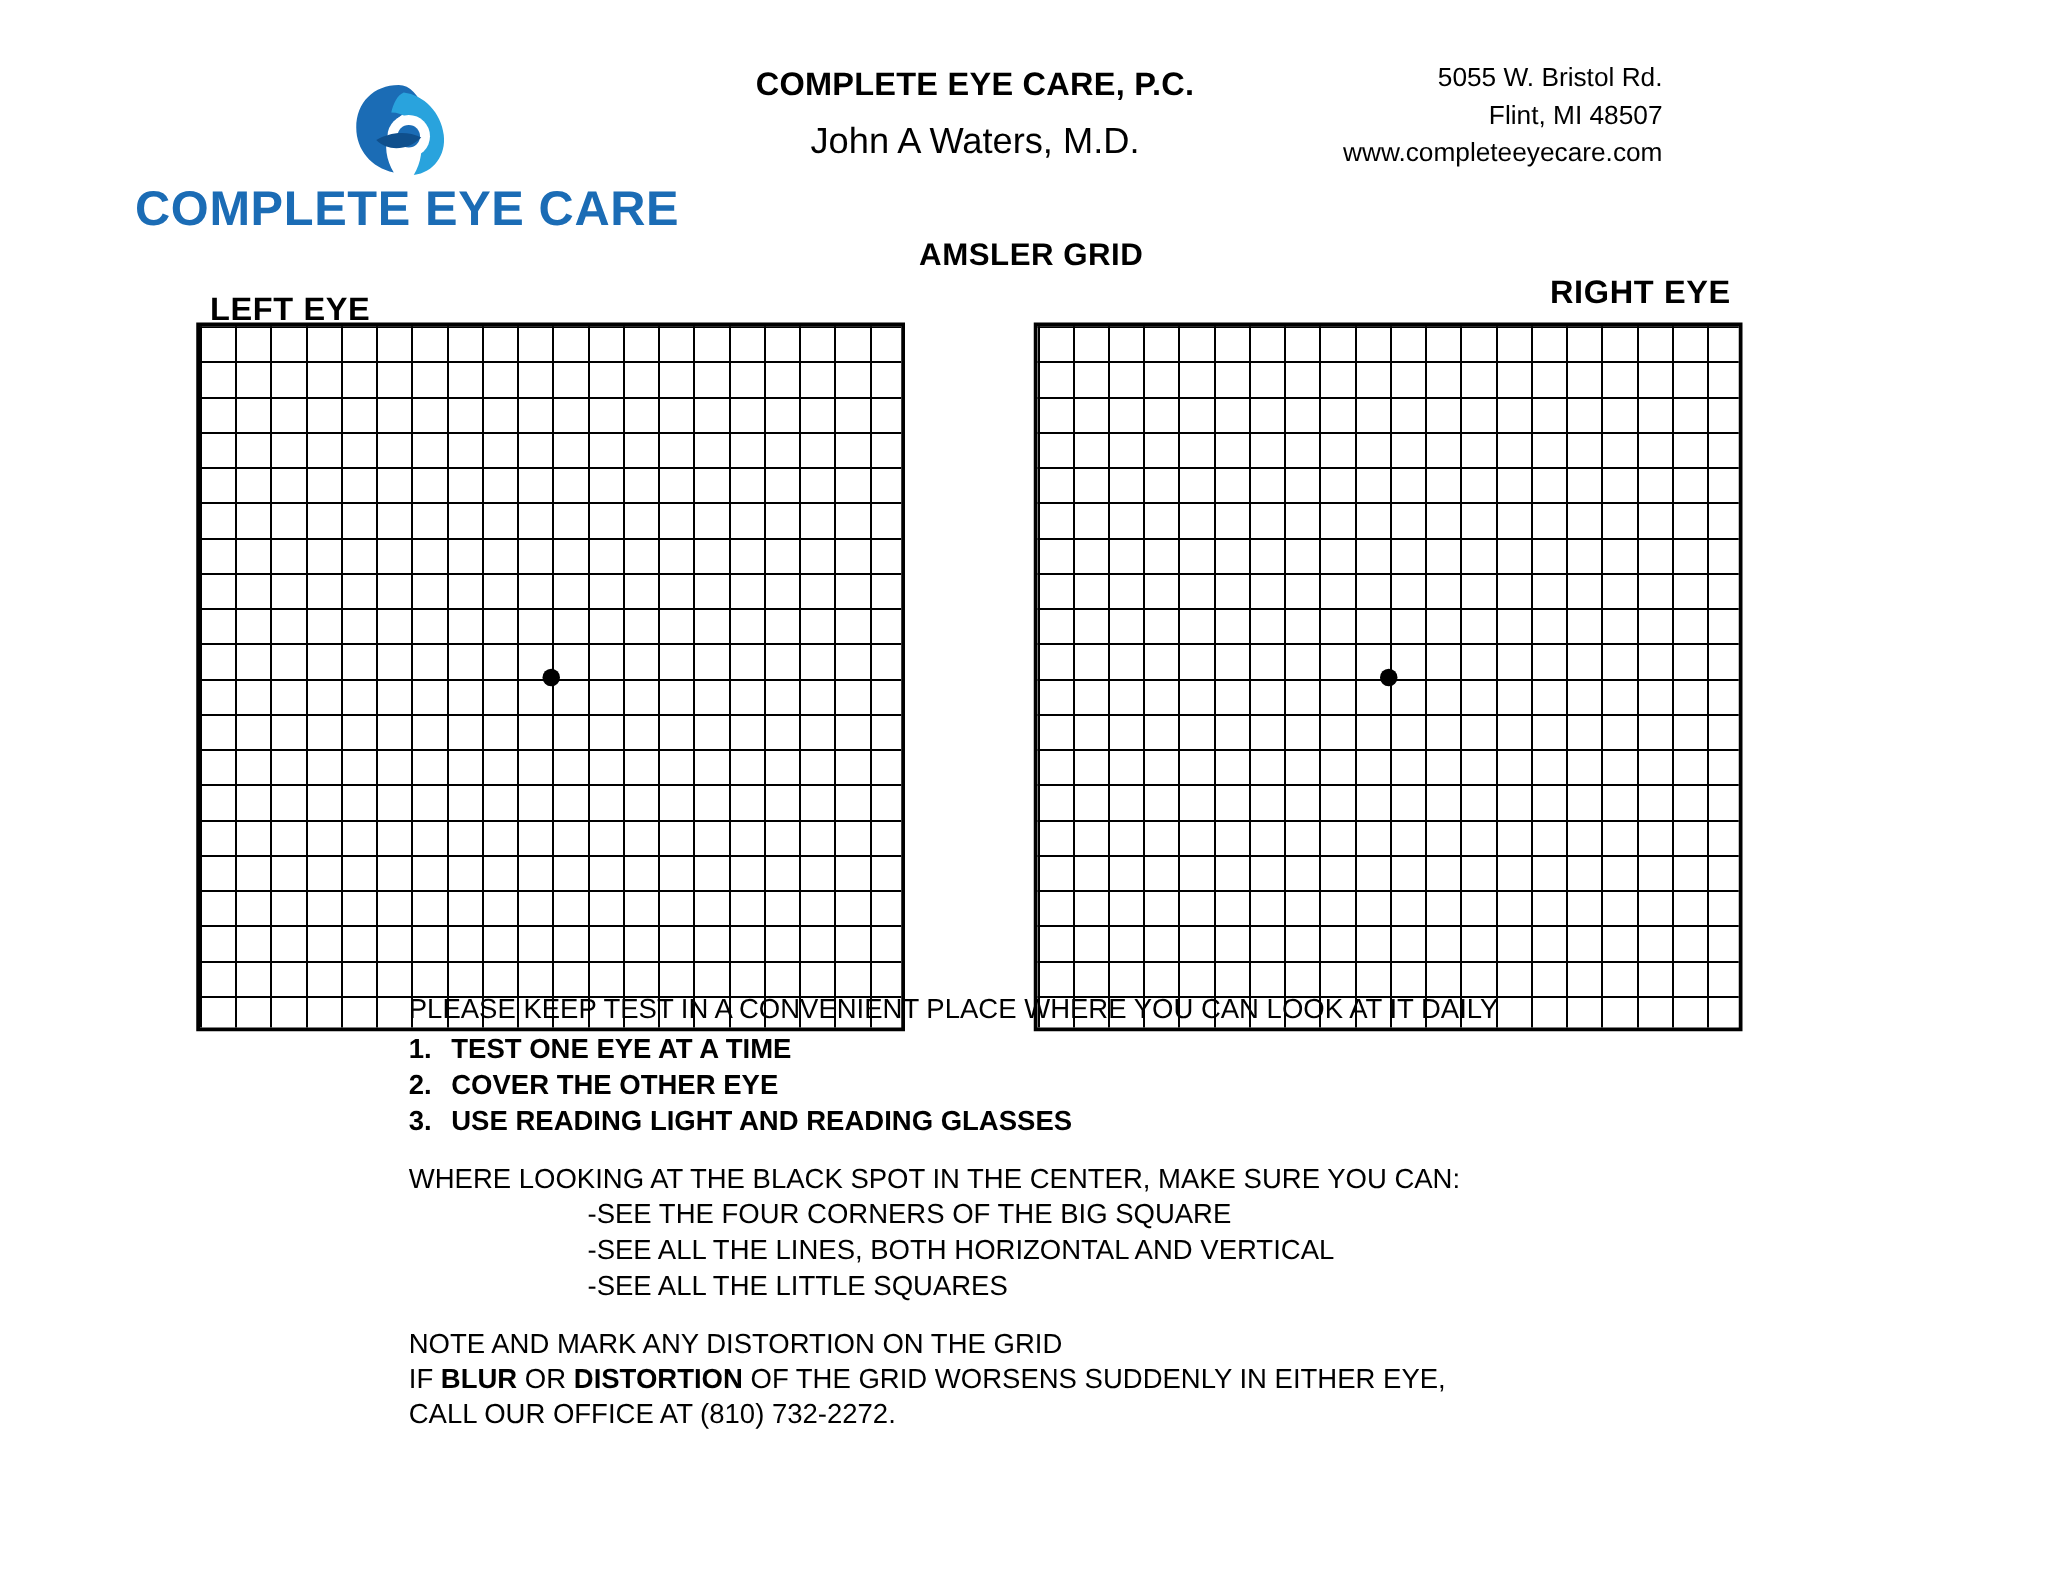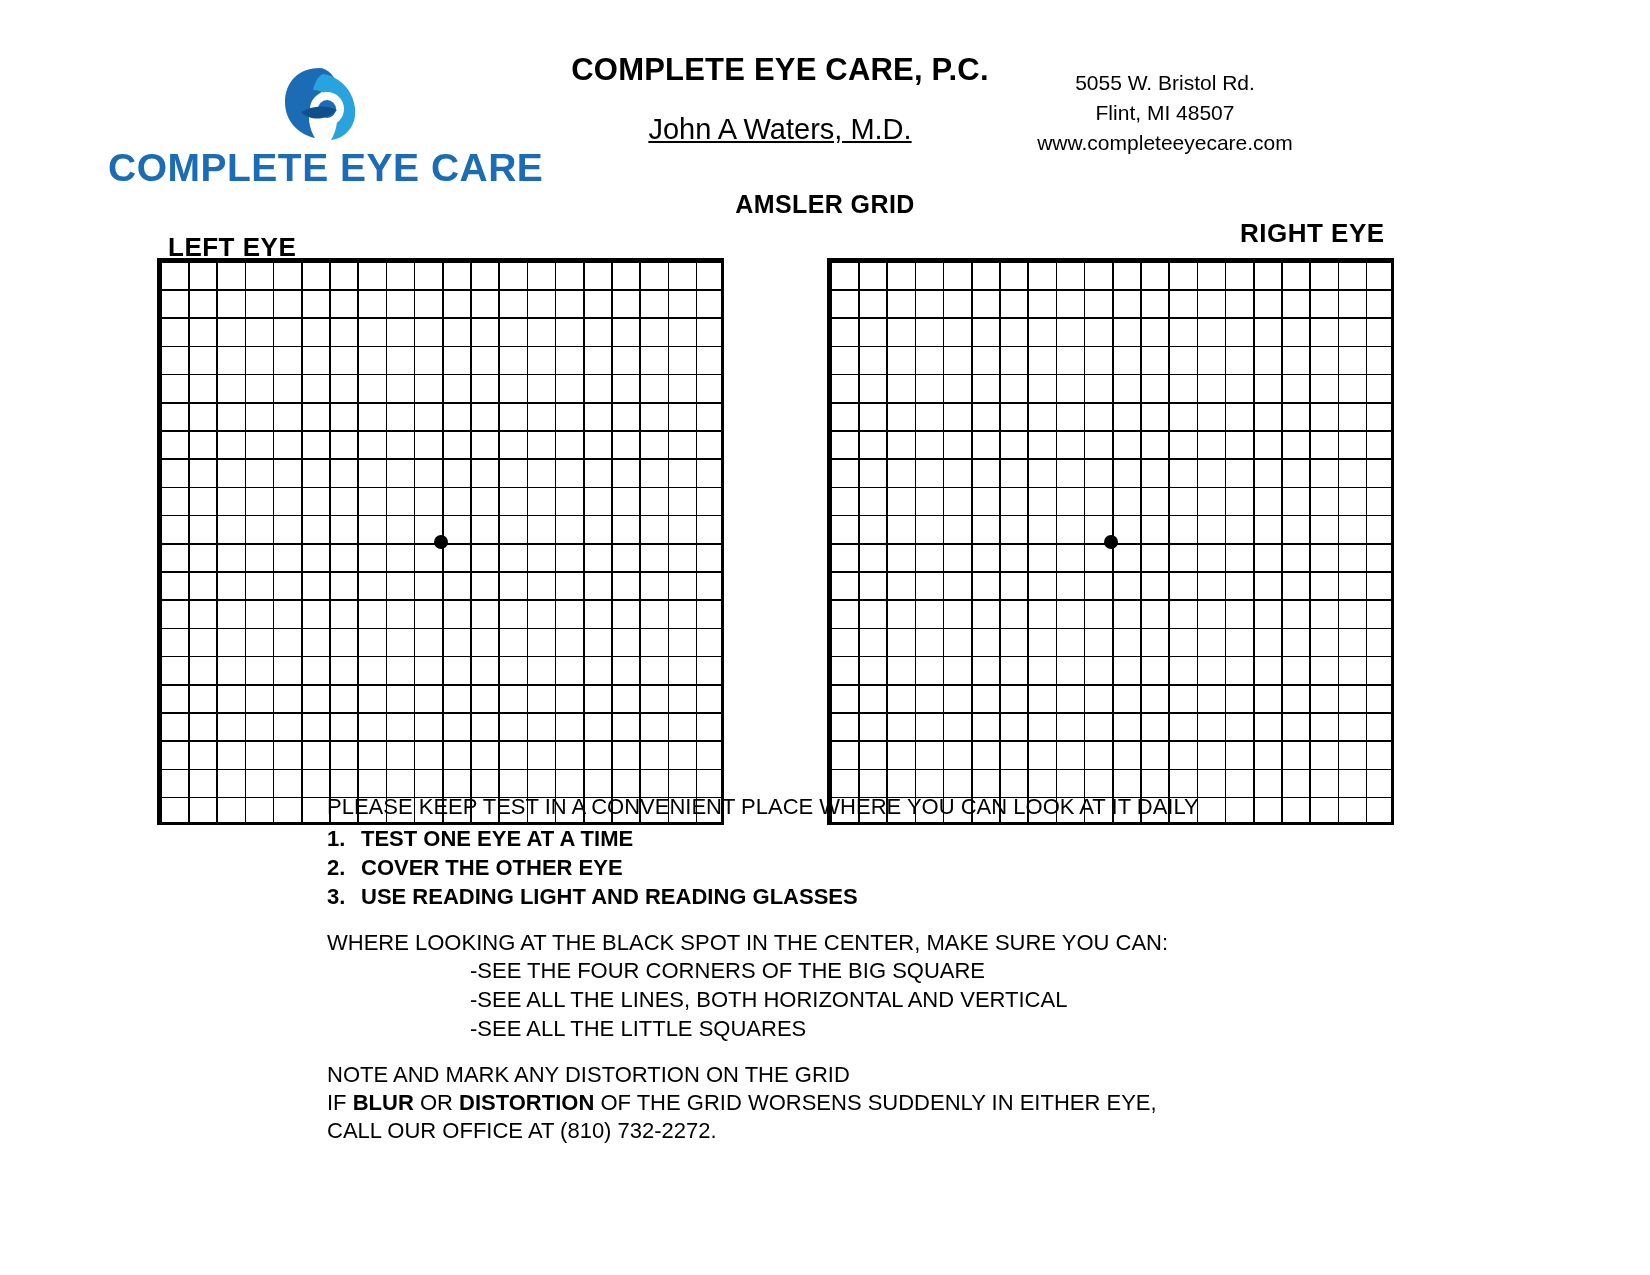--- a/index.html
+++ b/index.html
@@ -45,37 +45,36 @@
     white-space: nowrap;
   }
   .practice-block {
     position: absolute;
     left: 520px;
     top: 22px;
     width: 520px;
     text-align: center;
   }
   .practice-name {
-    font-size: 31px;
+    font-size: 26px;
     font-weight: bold;
     letter-spacing: 0.2px;
     white-space: nowrap;
   }
   .doctor-name {
     font-size: 29px;
-    margin-top: 25px;
-    white-space: nowrap;
-    text-decoration: underline;
+    margin-top: 14px;
+    white-space: nowrap;
   }
   .address-block {
     position: absolute;
     left: 1000px;
-    top: 38px;
+    top: 18px;
     width: 330px;
-    text-align: center;
+    text-align: right;
     font-size: 21px;
     line-height: 1.42;
   }
 
   
   .amsler-title {
     position: absolute;
     top: 190px;
     left: 0;
     width: 1650px;

